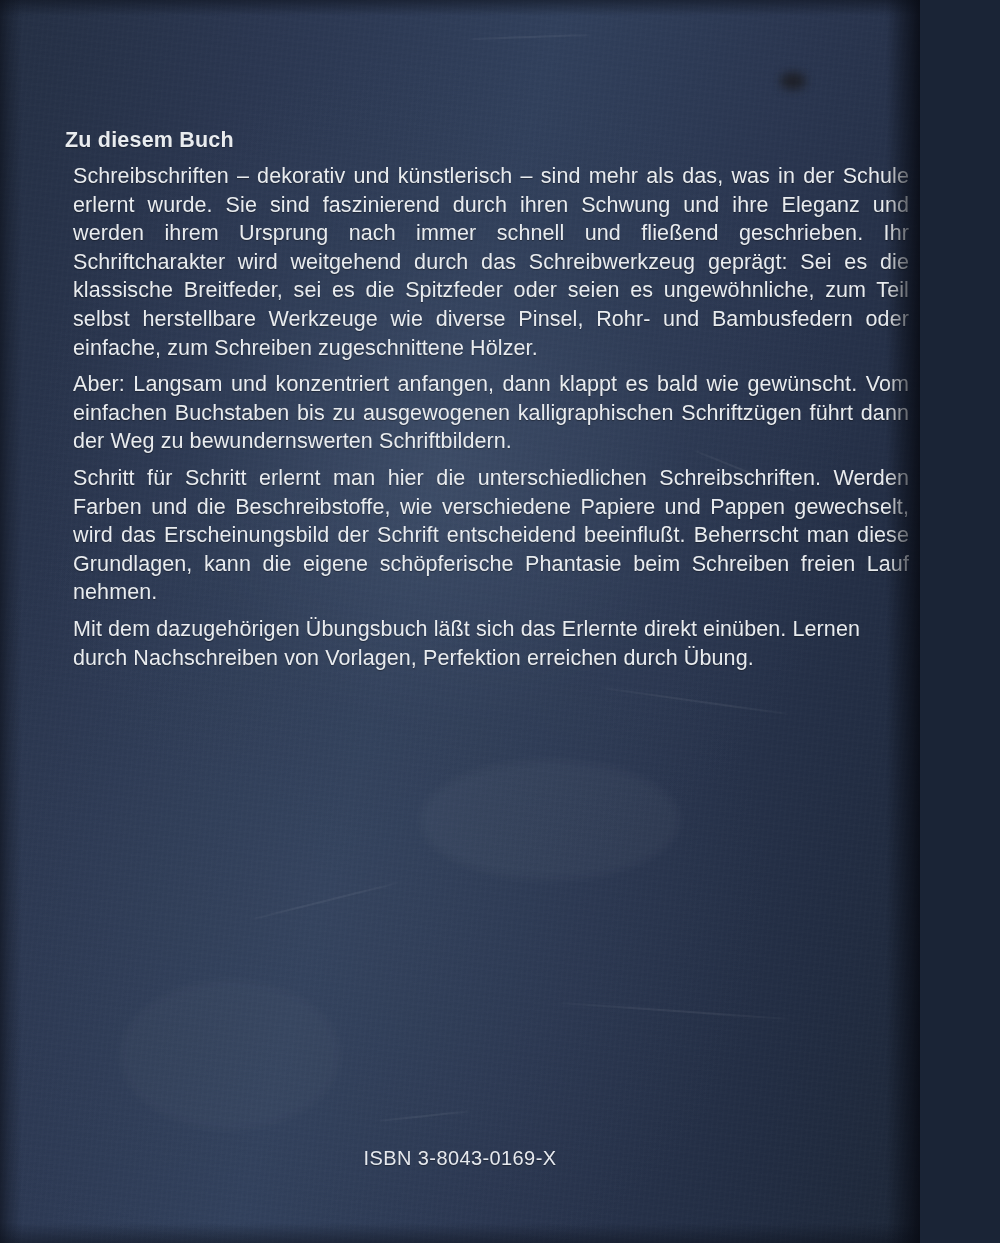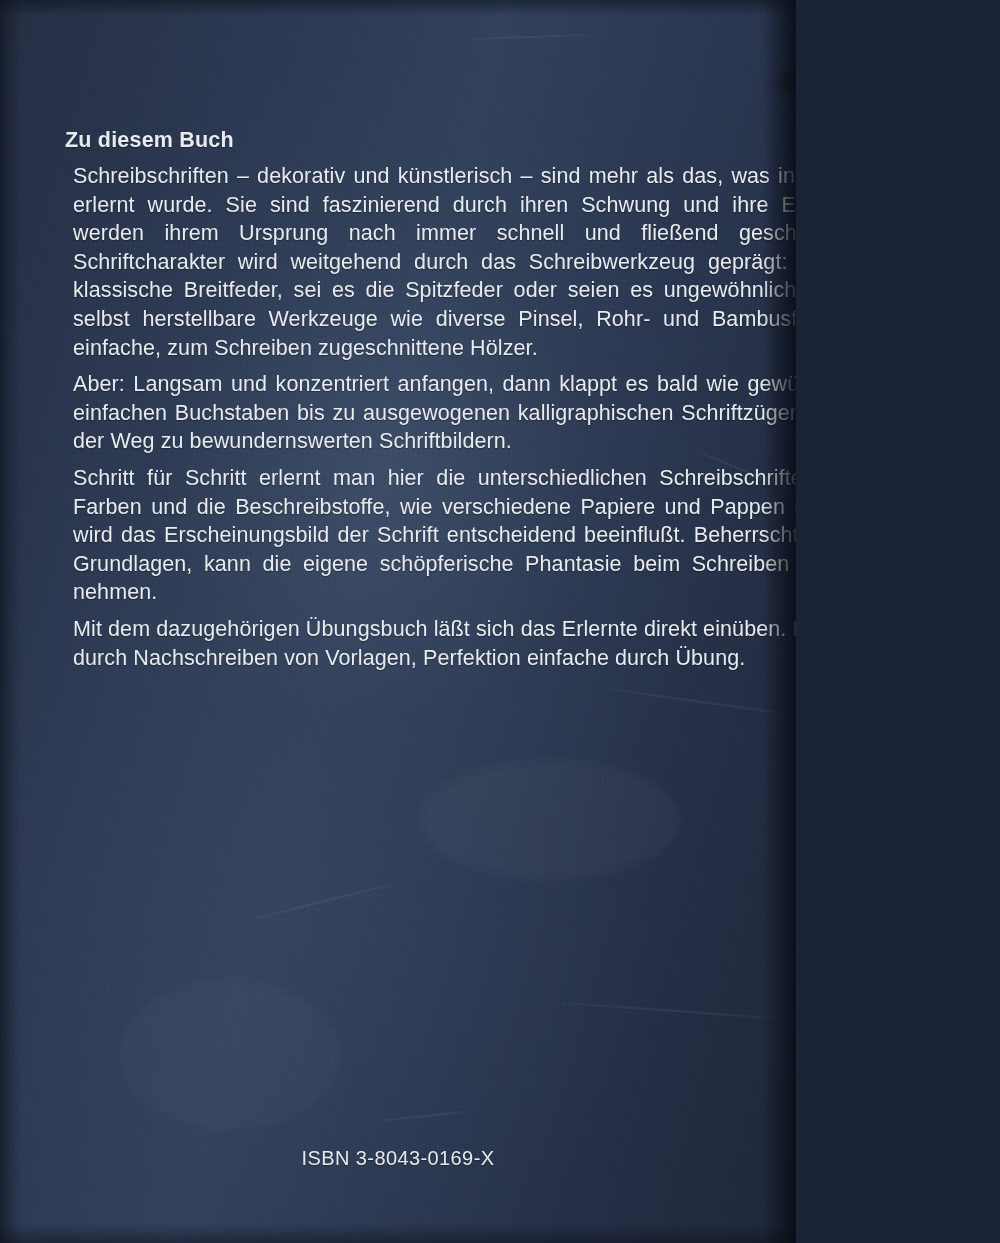--- a/index.html
+++ b/index.html
@@ -9,21 +9,21 @@
   }
   body {
     width: 1000px;
     height: 1243px;
     overflow: hidden;
     font-family: "Liberation Sans", sans-serif;
   }
 
   #book-back-cover {
     position: relative;
-    width: 796px;
+    width: 920px;
     height: 1243px;
     background:
       radial-gradient(ellipse 60% 45% at 48% 38%, rgba(70,86,112,0.55) 0%, rgba(52,66,90,0.25) 45%, rgba(25,34,50,0.0) 75%),
       radial-gradient(ellipse 70% 50% at 35% 72%, rgba(60,76,100,0.35) 0%, rgba(30,40,58,0.0) 70%),
       linear-gradient(105deg, #242f44 0%, #2b3751 22%, #31405c 45%, #2a3650 65%, #222d43 85%, #1d2738 100%);
     overflow: hidden;
   }
 
   
   #texture-overlay {
@@ -140,21 +140,21 @@
   <div class="scuff" style="left:250px; top:900px; width:150px; height:2px; transform:rotate(-14deg);"></div>
   <div class="scuff" style="left:560px; top:1010px; width:230px; height:2px; transform:rotate(4deg);"></div>
   <div class="scuff" style="left:380px; top:1115px; width:90px; height:2px; transform:rotate(-6deg);"></div>
   <div class="scuff" style="left:690px; top:470px; width:110px; height:2px; transform:rotate(22deg);"></div>
 
   <div id="blurb">
     <div id="blurb-heading">Zu diesem Buch</div>
     <p class="blurb-para">Schreibschriften – dekorativ und künstlerisch – sind mehr als das, was in der Schule erlernt wurde. Sie sind faszinierend durch ihren Schwung und ihre Eleganz und werden ihrem Ursprung nach immer schnell und fließend geschrieben. Ihr Schriftcharakter wird weitgehend durch das Schreibwerkzeug geprägt: Sei es die klassische Breitfeder, sei es die Spitzfeder oder seien es ungewöhnliche, zum Teil selbst herstellbare Werkzeuge wie diverse Pinsel, Rohr- und Bambusfedern oder einfache, zum Schreiben zugeschnittene Hölzer.</p>
     <p class="blurb-para">Aber: Langsam und konzentriert anfangen, dann klappt es bald wie gewünscht. Vom einfachen Buchstaben bis zu ausgewogenen kalligraphischen Schriftzügen führt dann der Weg zu bewundernswerten Schriftbildern.</p>
     <p class="blurb-para">Schritt für Schritt erlernt man hier die unterschiedlichen Schreibschriften. Werden Farben und die Beschreibstoffe, wie verschiedene Papiere und Pappen gewechselt, wird das Erscheinungsbild der Schrift entscheidend beeinflußt. Beherrscht man diese Grundlagen, kann die eigene schöpferische Phantasie beim Schreiben freien Lauf nehmen.</p>
-    <p class="blurb-para">Mit dem dazugehörigen Übungsbuch läßt sich das Erlernte direkt einüben. Lernen durch Nachschreiben von Vorlagen, Perfektion einfache durch Übung.</p>
+    <p class="blurb-para">Mit dem dazugehörigen Übungsbuch läßt sich das Erlernte direkt einüben. Lernen durch Nachschreiben von Vorlagen, Perfektion erreichen durch Übung.</p>
   </div>
 
   <div id="isbn">ISBN 3-8043-0169-X</div>
 
   <div id="top-edge-shadow"></div>
   <div id="bottom-edge-shadow"></div>
   <div id="left-edge-shadow"></div>
   <div id="right-edge-shadow"></div>
 
 </div>

